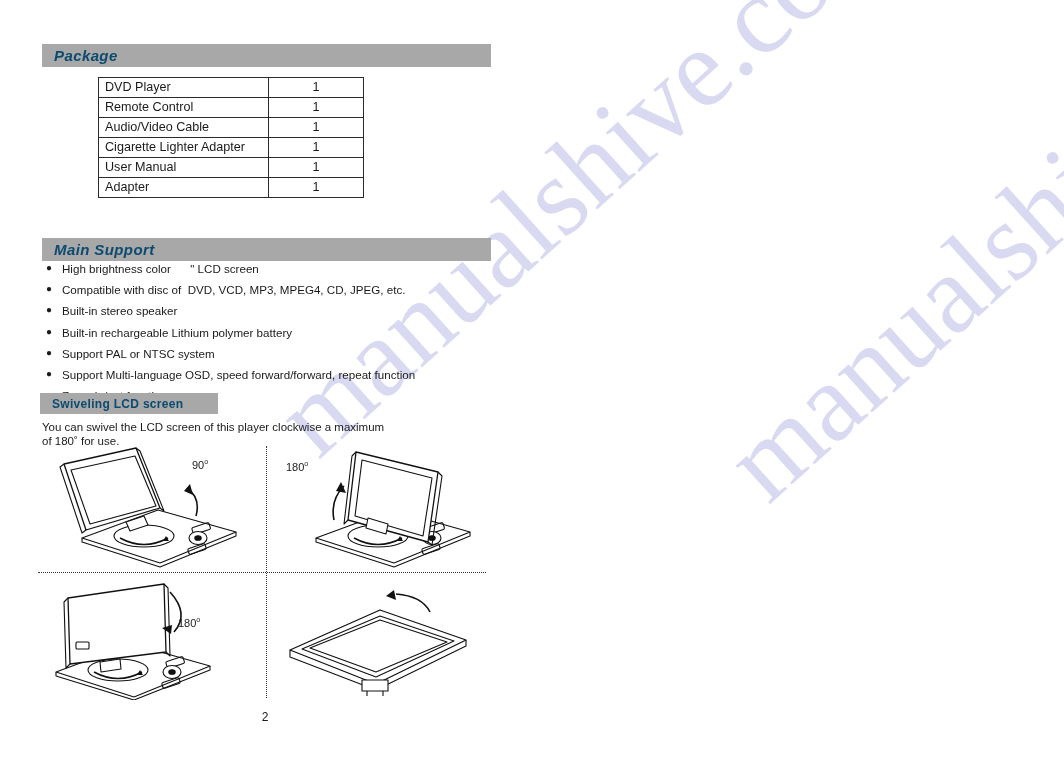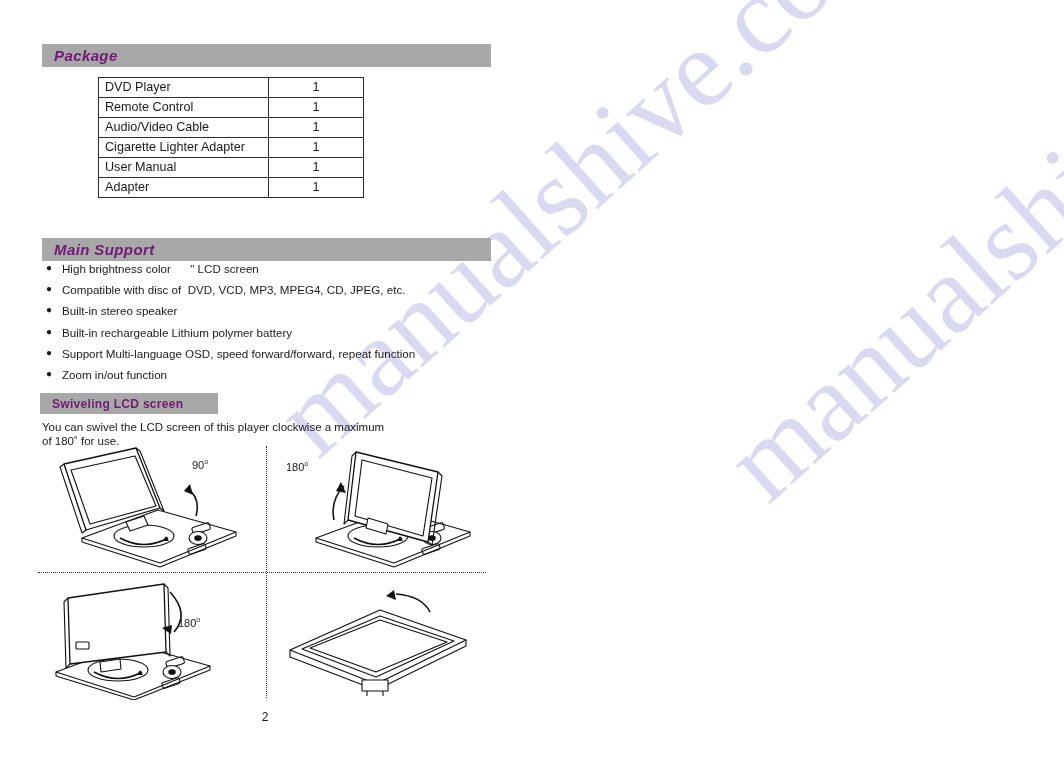--- a/index.html
+++ b/index.html
@@ -29,21 +29,21 @@
   
   .layer{position:relative;z-index:2;}
 
   
   .bar{
     position:absolute;background:#a8a8a8;
     display:flex;align-items:center;
   }
   .bar-label{
     padding-left:12px;font-size:14.5px;font-weight:bold;
-    letter-spacing:.2px;color:#701a75;
+    letter-spacing:.2px;color:#0c4a6e;
   }
   .bar-italic .bar-label{font-style:italic;font-size:15px;letter-spacing:.4px;}
 
   #bar-package{left:42px;top:44px;width:449px;height:23px;}
   #bar-main-features{left:42px;top:238px;width:449px;height:23px;}
   #bar-swivel{left:40px;top:393px;width:178px;height:21px;}
   #bar-swivel .bar-label{font-size:12px;font-weight:bold;letter-spacing:.3px;}
 
   
   #package-table{
@@ -149,20 +149,21 @@
 
   <div class="bar bar-italic" id="bar-main-features">
     <span class="bar-label">Main Support</span>
   </div>
 
   <ul id="feature-list">
         <li>High brightness color      " LCD screen</li>
         <li>Compatible with disc of  DVD, VCD, MP3, MPEG4, CD, JPEG, etc.</li>
         <li>Built-in stereo speaker</li>
         <li>Built-in rechargeable Lithium polymer battery</li>
+        <li>Support PAL or NTSC system</li>
         <li>Support Multi-language OSD, speed forward/forward, repeat function</li>
         <li>Zoom in/out function</li>
       </ul>
 
   <div class="bar" id="bar-swivel">
     <span class="bar-label">Swiveling  LCD screen</span>
   </div>
 
   <div id="swivel-note">You can swivel the LCD screen of this player clockwise a maximum
 of 180˚  for use.</div>

